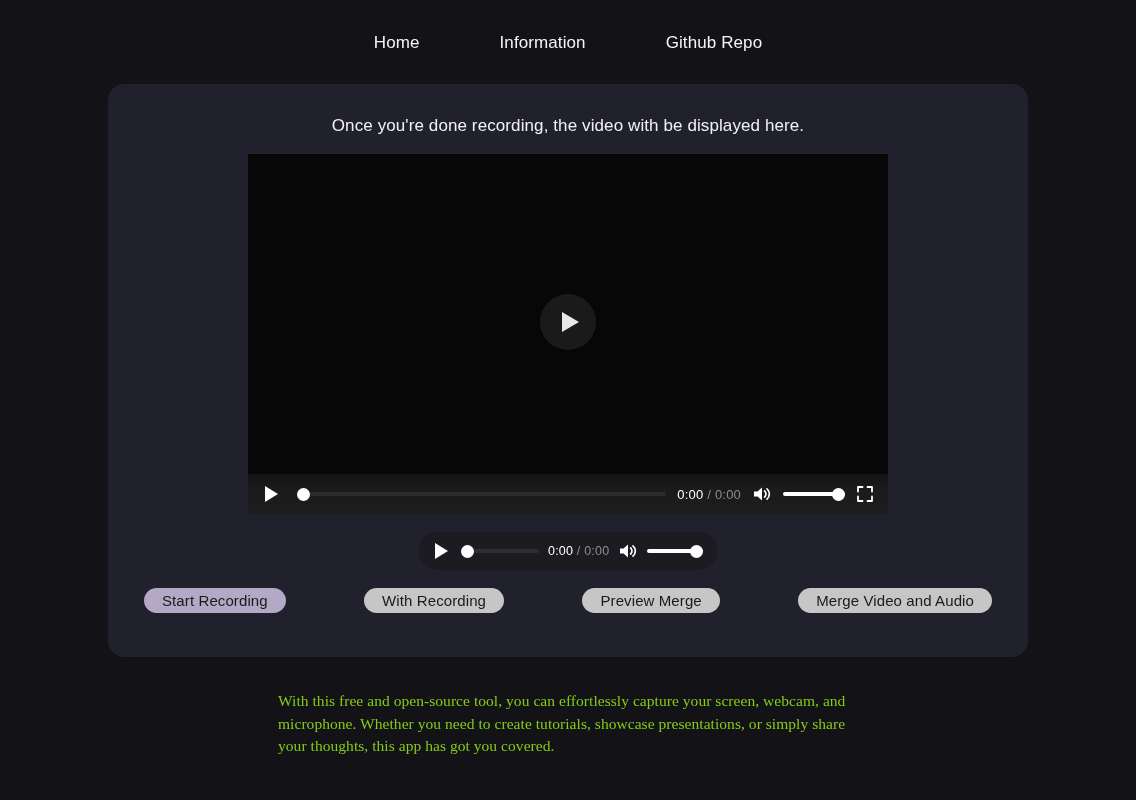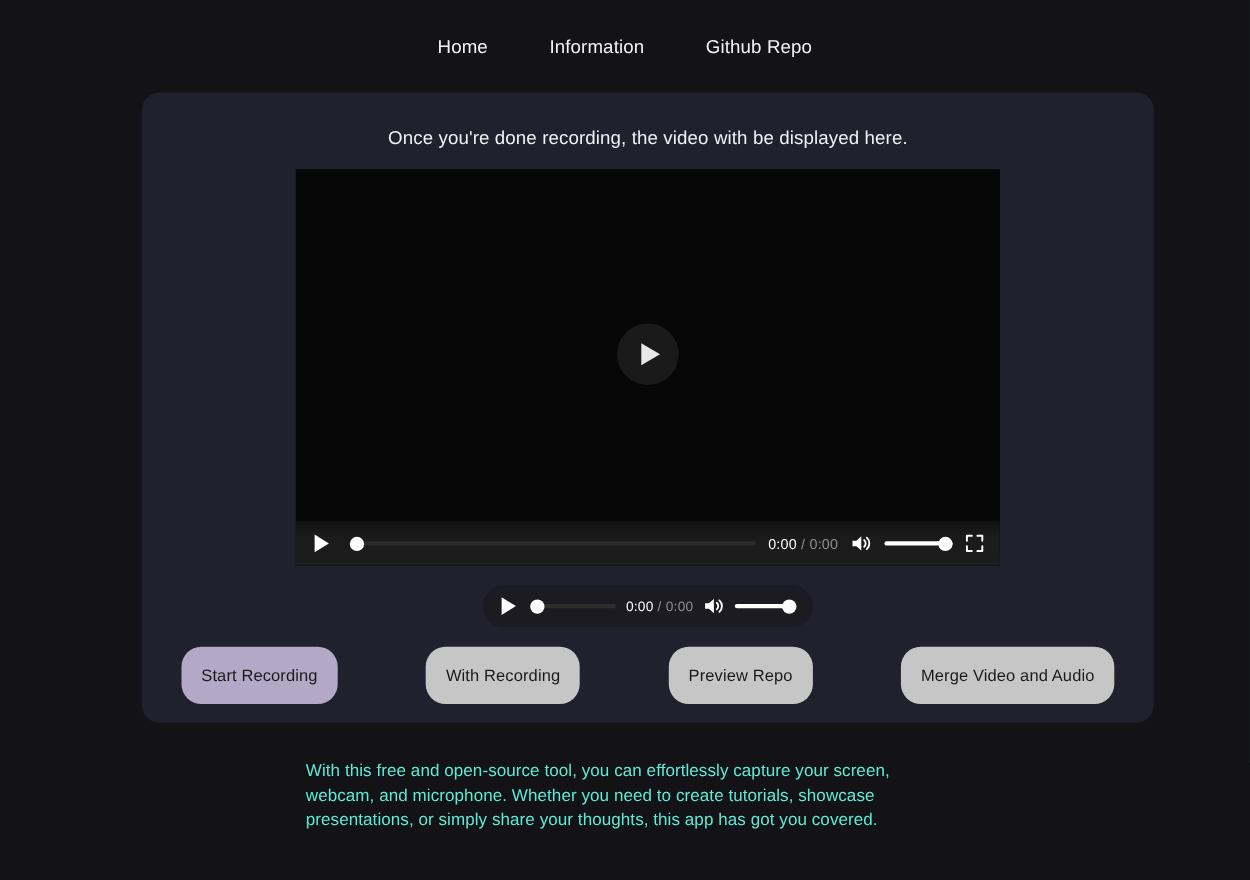--- a/index.html
+++ b/index.html
@@ -16,42 +16,41 @@
     color: #f2f2f4;
     -webkit-font-smoothing: antialiased;
   }
 
   
   .nav {
     height: 86px;
     display: flex;
     align-items: center;
     justify-content: center;
-    gap: 56px;
+    gap: 80px;
   }
   .nav-link {
     font-size: 17px;
     color: #f4f4f6;
     letter-spacing: .1px;
     text-decoration: none;
     cursor: pointer;
     white-space: nowrap;
   }
 
   
   .card {
     position: absolute;
     left: 108px;
     top: 84px;
     width: 920px;
     height: 573px;
     background: #21212e;
     border-radius: 16px;
     padding-top: 32px;
-    margin-left: 21px;
   }
 
   .card-heading {
     text-align: center;
     font-size: 17px;
     color: #f1f1f4;
     letter-spacing: .1px;
   }
 
   
@@ -204,21 +203,21 @@
   .btn-row {
     position: absolute;
     left: 36px;
     top: 504px;
     width: 848px;
     display: flex;
     align-items: center;
     justify-content: space-between;
   }
   .btn {
-    height: 52px;
+    height: 25px;
     border-radius: 18px;
     border: none;
     background: #c6c6c6;
     color: #1a1a1a;
     font-family: "Liberation Sans", sans-serif;
     font-size: 15px;
     letter-spacing: .1px;
     padding: 0 18px;
     cursor: pointer;
     white-space: nowrap;
@@ -228,22 +227,23 @@
   
   .copy {
     position: absolute;
     left: 278px;
     top: 690px;
     width: 580px;
   }
   .copy p {
     font-size: 15.5px;
     line-height: 22.5px;
-    color: #5eead4;
+    color: #84cc16;
     letter-spacing: .05px;
+    font-family: Liberation Serif, serif;
   }
   .copy p + p { margin-top: 17px; }
 </style>
 </head>
 <body>
 
 <div class="nav">
   <a class="nav-link" href="#">Home</a>
   <a class="nav-link" href="#">Information</a>
   <a class="nav-link" href="#">Github Repo</a>
@@ -326,20 +326,20 @@
 
     <div class="vol-slider">
       <div class="vtrack"></div>
       <div class="vknob"></div>
     </div>
   </div>
 
   <div class="btn-row">
     <button class="btn accent">Start Recording</button>
     <button class="btn">With Recording</button>
-    <button class="btn">Preview Repo</button>
+    <button class="btn">Preview Merge</button>
     <button class="btn">Merge Video and Audio</button>
   </div>
 </div>
 
 <div class="copy">
   <p>With this free and open-source tool, you can effortlessly capture your screen, webcam, and microphone. Whether you need to create tutorials, showcase presentations, or simply share your thoughts, this app has got you covered.</p>
 </div>
 
 </body></html>

